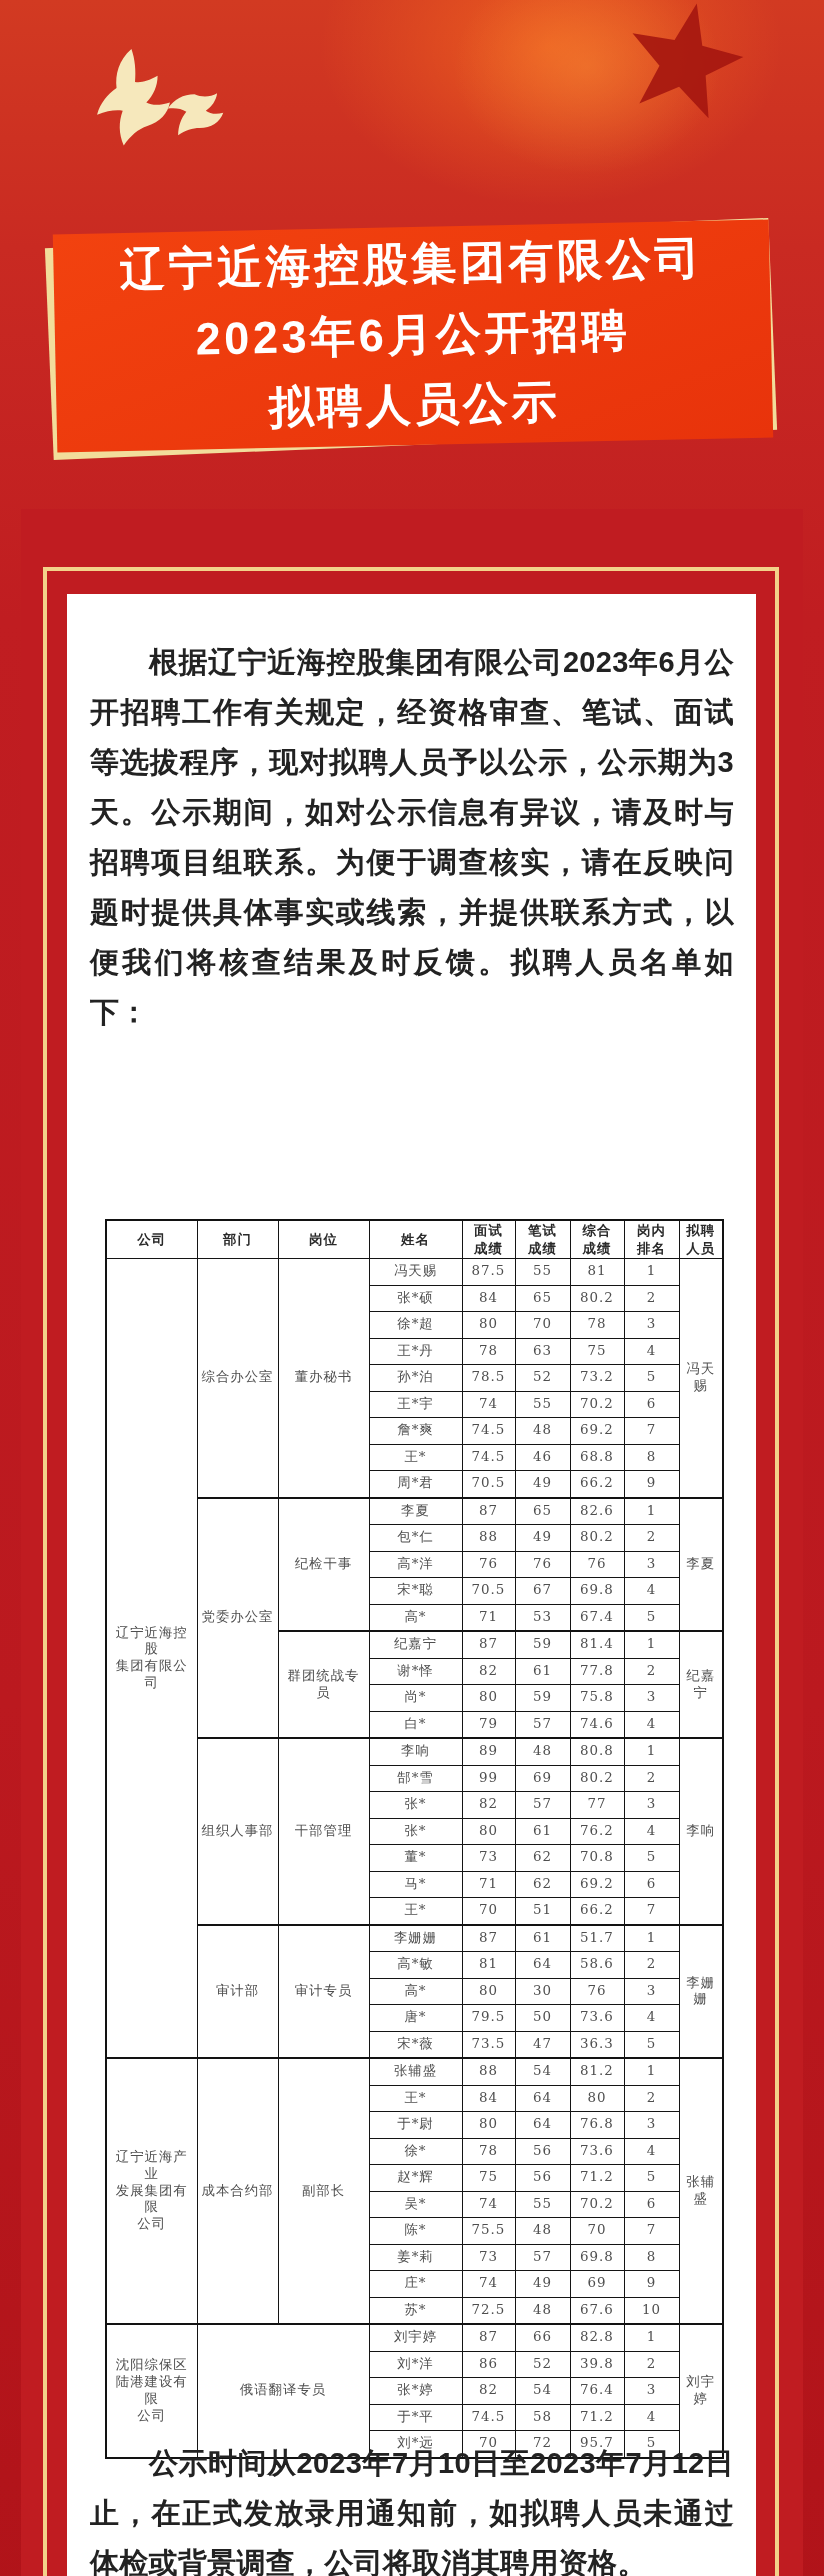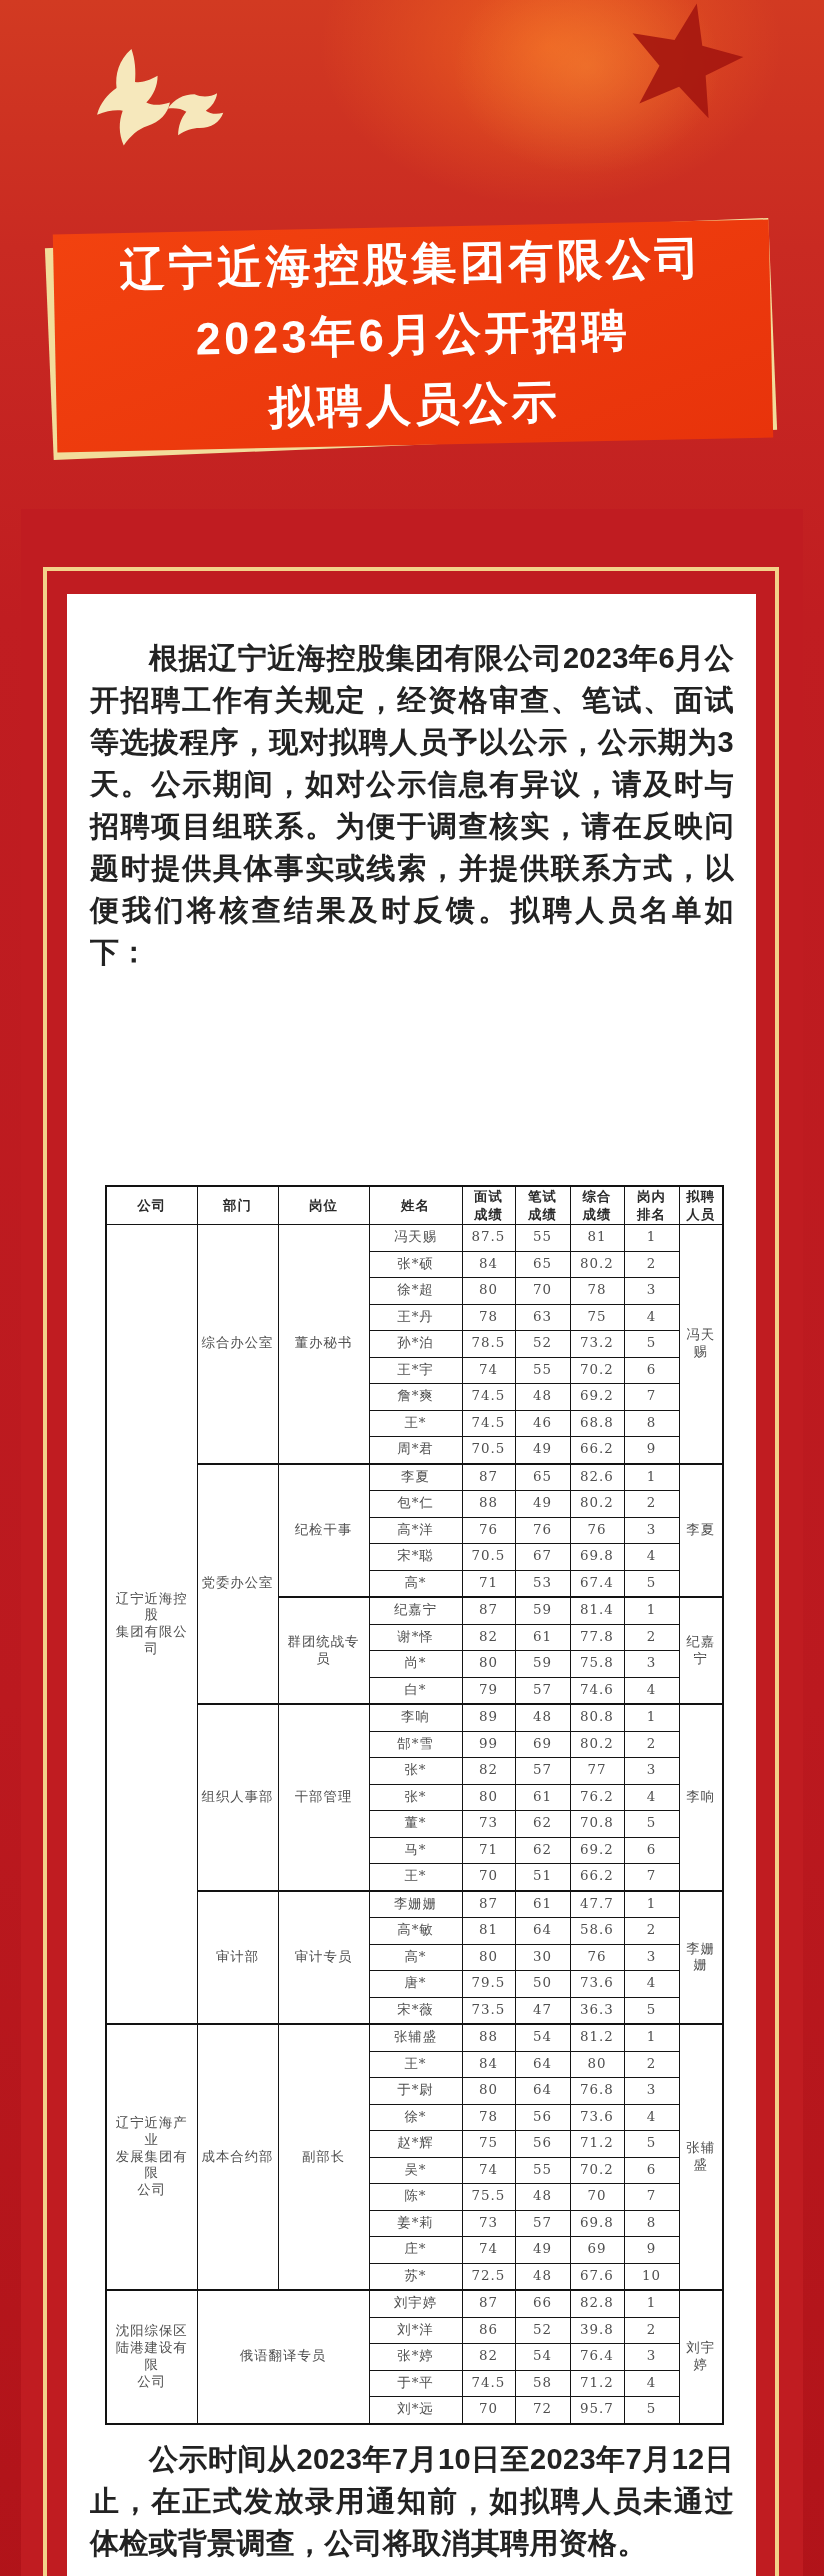--- a/index.html
+++ b/index.html
@@ -19,26 +19,26 @@
   .title-panel{position:absolute;left:55px;top:227px;width:716px;height:218px;
     background:linear-gradient(160deg,#f2420f,#e8330b);transform:rotate(-1.2deg);
     display:flex;flex-direction:column;justify-content:space-between;align-items:center;
     padding:14.4px 0 17.5px 0;box-sizing:border-box;}
   .title-line{color:#ffffff;font-weight:bold;font-size:45px;letter-spacing:3.6px;line-height:1;white-space:nowrap;}
   
   .frame-band{position:absolute;left:20.6px;top:509px;width:782px;height:2557px;background:#c01c21;}
   .frame-gold{position:absolute;left:43px;top:567px;width:728px;height:2463px;border:4.6px solid #f3d28a;}
   .card{position:absolute;left:67px;top:594px;width:689px;height:2419px;background:#ffffff;}
   
-  .para{position:absolute;left:90px;width:644px;font-size:29px;line-height:42px;
+  .para{position:absolute;left:90px;width:644px;font-size:29px;line-height:50px;
     font-weight:600;color:#222222;text-align:justify;text-indent:59px;letter-spacing:0.3px;}
   .para1{top:637px;}
   .para2{top:2438px;}
   
-  .table-wrap{position:absolute;left:105px;top:1185px;border-radius:23px;}
+  .table-wrap{position:absolute;left:105px;top:1219px;border-radius:23px;}
   table.roster{border-collapse:collapse;table-layout:fixed;width:616px;background:#ffffff;
     border:2.6px solid #121212;font-family:"DejaVu Serif","Liberation Serif",serif;}
   table.roster th,table.roster td{border:1px solid #141414;text-align:center;vertical-align:middle;
     padding:0 2.1px;overflow:hidden;}
   table.roster thead th{height:37px;font-size:13.4px;font-weight:bold;color:#2a2a2a;
     white-space:pre-line;line-height:1.3;font-family:"Liberation Sans",sans-serif;letter-spacing:1px;}
   table.roster tbody td{height:25.5px;font-size:13.4px;color:#4f4f4f;line-height:1.25;letter-spacing:1px;}
   td.wrapcell{white-space:pre-line;}
   tr.sec-start td{border-top:2.1px solid #121212;}
 </style>
@@ -295,21 +295,21 @@
             <td>51</td>
             <td>66.2</td>
             <td>7</td>
           </tr>
           <tr class="sec-start">
             <td rowspan="5" class="wrapcell">审计部</td>
             <td rowspan="5" class="wrapcell">审计专员</td>
             <td>李姗姗</td>
             <td>87</td>
             <td>61</td>
-            <td>47.7</td>
+            <td>51.7</td>
             <td>1</td>
             <td rowspan="5" class="wrapcell">李姗姗</td>
           </tr>
           <tr>
             <td>高*敏</td>
             <td>81</td>
             <td>64</td>
             <td>58.6</td>
             <td>2</td>
           </tr>

